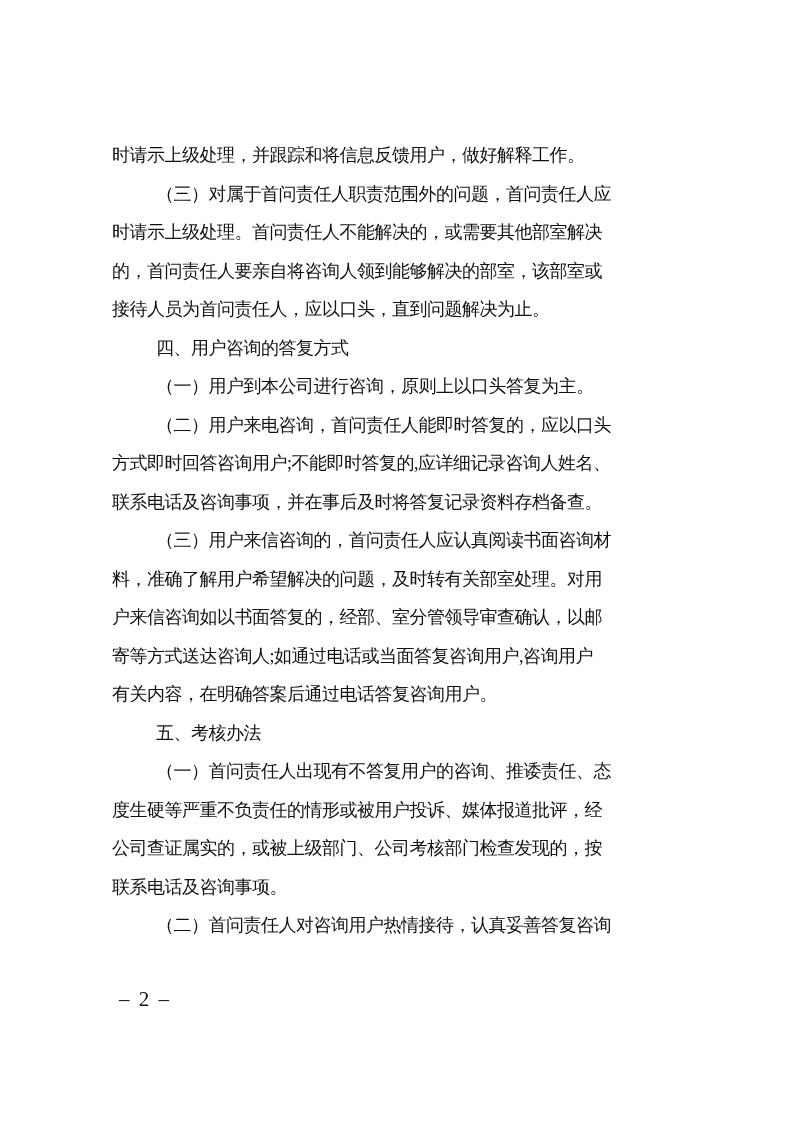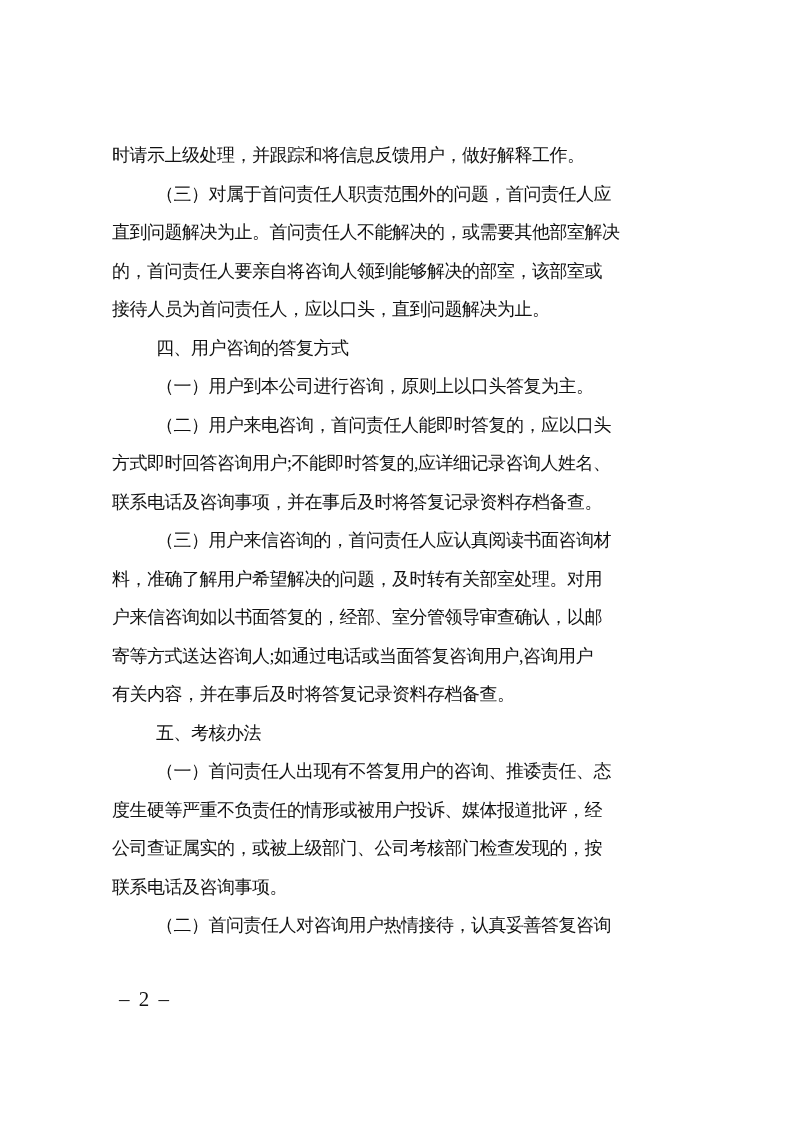--- a/index.html
+++ b/index.html
@@ -43,33 +43,33 @@
     color: #111111;
   }
 </style>
 </head>
 <body>
 
 <div class="page">
   <div class="doc-body">
       <div class="text-line">时请示上级处理，并跟踪和将信息反馈用户，做好解释工作。</div>
       <div class="text-line indent-2">（三）对属于首问责任人职责范围外的问题，首问责任人应</div>
-      <div class="text-line">直到问题解决为止。首问责任人不能解决的，或需要其他部室解决</div>
+      <div class="text-line">时请示上级处理。首问责任人不能解决的，或需要其他部室解决</div>
       <div class="text-line">的，首问责任人要亲自将咨询人领到能够解决的部室，该部室或</div>
       <div class="text-line">接待人员为首问责任人，应以口头，直到问题解决为止。</div>
       <div class="text-line indent-2">四、用户咨询的答复方式</div>
       <div class="text-line indent-2">（一）用户到本公司进行咨询，原则上以口头答复为主。</div>
       <div class="text-line indent-2">（二）用户来电咨询，首问责任人能即时答复的，应以口头</div>
       <div class="text-line">方式即时回答咨询用户;不能即时答复的,应详细记录咨询人姓名、</div>
       <div class="text-line">联系电话及咨询事项，并在事后及时将答复记录资料存档备查。</div>
       <div class="text-line indent-2">（三）用户来信咨询的，首问责任人应认真阅读书面咨询材</div>
       <div class="text-line">料，准确了解用户希望解决的问题，及时转有关部室处理。对用</div>
       <div class="text-line">户来信咨询如以书面答复的，经部、室分管领导审查确认，以邮</div>
       <div class="text-line">寄等方式送达咨询人;如通过电话或当面答复咨询用户,咨询用户</div>
-      <div class="text-line">有关内容，并在事后及时将答复记录资料存档备查。</div>
+      <div class="text-line">有关内容，在明确答案后通过电话答复咨询用户。</div>
       <div class="text-line indent-2">五、考核办法</div>
       <div class="text-line indent-2">（一）首问责任人出现有不答复用户的咨询、推诿责任、态</div>
       <div class="text-line">度生硬等严重不负责任的情形或被用户投诉、媒体报道批评，经</div>
       <div class="text-line">公司查证属实的，或被上级部门、公司考核部门检查发现的，按</div>
       <div class="text-line">联系电话及咨询事项。</div>
       <div class="text-line indent-2">（二）首问责任人对咨询用户热情接待，认真妥善答复咨询</div>
     </div>
   <div class="page-footer">– 2 –</div>
 </div>
 

